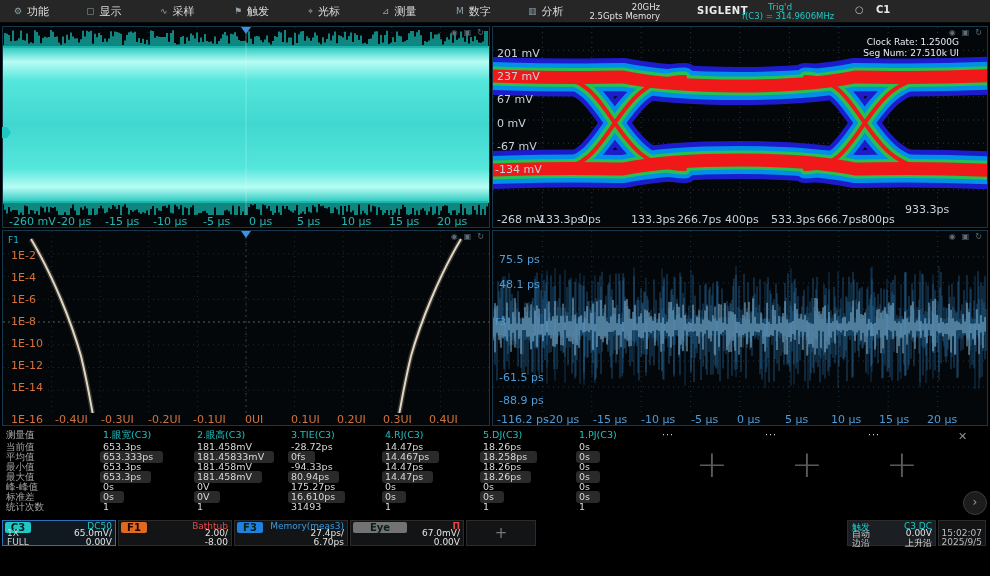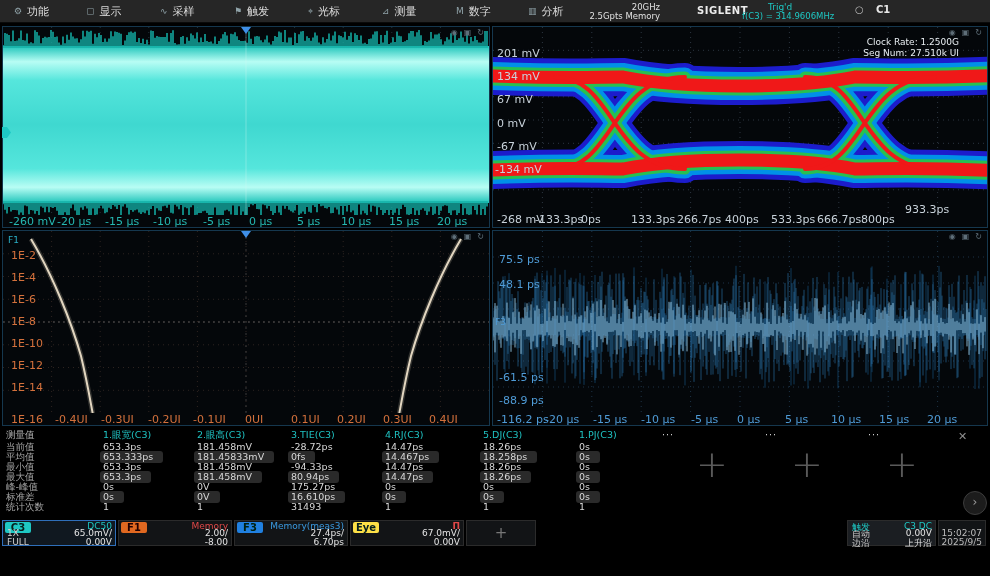--- a/index.html
+++ b/index.html
@@ -148,21 +148,21 @@
     <div class="corner-icons">
       <span>◉</span>
       <span>▣</span>
       <span>↻</span>
     </div>
     <div class="fx-annot">
       <div>Clock Rate: 1.2500G</div>
       <div>Seg Num: 27.510k UI</div>
     </div>
     <span class="al wh" style="left:4px;top:20px">201 mV</span>
-    <span class="al wh" style="left:4px;top:43px">134 mV</span>
+    <span class="al wh" style="left:4px;top:43px">237 mV</span>
     <span class="al wh" style="left:4px;top:66px">67 mV</span>
     <span class="al wh" style="left:4px;top:90px">0 mV</span>
     <span class="al wh" style="left:4px;top:113px">-67 mV</span>
     <span class="al wh" style="left:2px;top:136px">-134 mV</span>
     <span class="al wh" style="left:4px;top:186px">-268 mV</span>
     <span class="al wh" style="left:42px;top:186px">-133.3ps</span>
     <span class="al wh" style="left:88px;top:186px">0ps</span>
     <span class="al wh" style="left:138px;top:186px">133.3ps</span>
     <span class="al wh" style="left:184px;top:186px">266.7ps</span>
     <span class="al wh" style="left:232px;top:186px">400ps</span>
@@ -328,32 +328,32 @@
   <div class="sbox" style="left:2px;width:114px;border-color:#2f6fba;background:#101820">
     <span class="badge" style="background:#1ec8c4">C3</span>
     <span style="right:3px;top:0;color:#1ec8c4">DC50</span>
     <span class="sl1">1X</span>
     <span class="sr1">65.0mV/</span>
     <span class="sl2">FULL</span>
     <span class="sr2">0.00V</span>
   </div>
   <div class="sbox" style="left:118px;width:114px">
     <span class="badge" style="background:#e06820;color:#200">F1</span>
-    <span style="right:3px;top:0;color:#e04848">Memory</span>
+    <span style="right:3px;top:0;color:#e04848">Bathtub</span>
     <span class="sr1">2.00/</span>
     <span class="sr2">-8.00</span>
   </div>
   <div class="sbox" style="left:234px;width:114px">
     <span class="badge" style="background:#2080e0;color:#021">F3</span>
     <span style="right:3px;top:0;color:#3a9ae0">Memory(meas3)</span>
     <span class="sr1">27.4ps/</span>
     <span class="sr2">6.70ps</span>
   </div>
   <div class="sbox" style="left:350px;width:114px">
-    <span class="badge" style="background:#fde047;width:26px">Eye</span>
+    <span class="badge" style="background:#737373;width:54px">Eye</span>
     <span style="right:3px;top:0;color:#e04848;font-weight:bold">Π</span>
     <span class="sr1">67.0mV/</span>
     <span class="sr2">0.00V</span>
   </div>
   <div class="sbox" style="left:466px;width:70px;text-align:center">
     <span style="position:static;font-size:15px;color:#777;line-height:24px">+</span>
   </div>
   <div class="sbox" style="left:847px;width:89px;background:#1b1e22">
     <span class="stitle" style="color:#1ec8c4">触发</span>
     <span style="right:3px;top:0;color:#1ec8c4">C3 DC</span>

